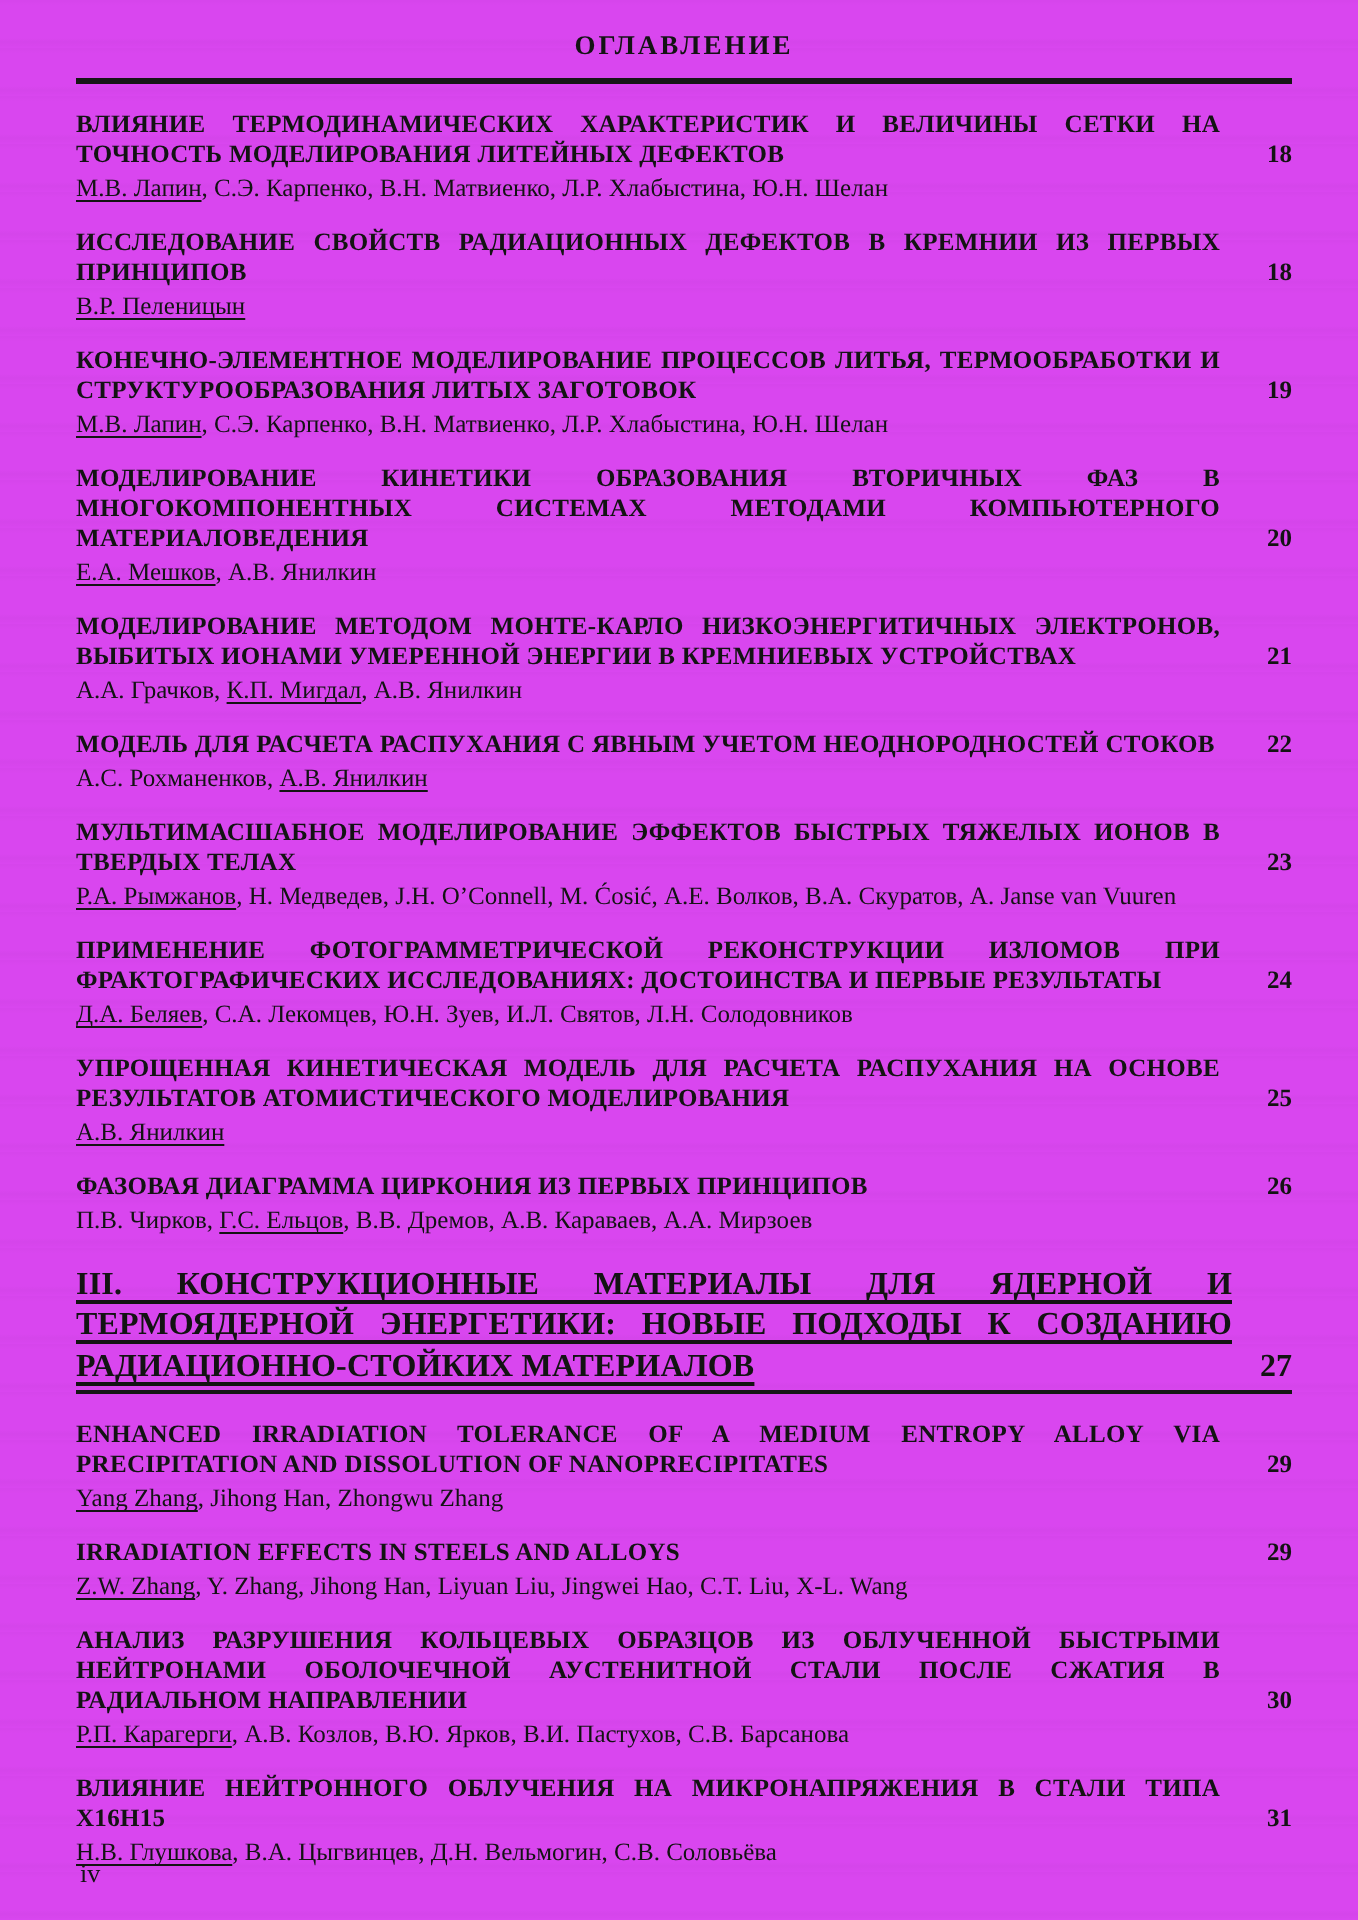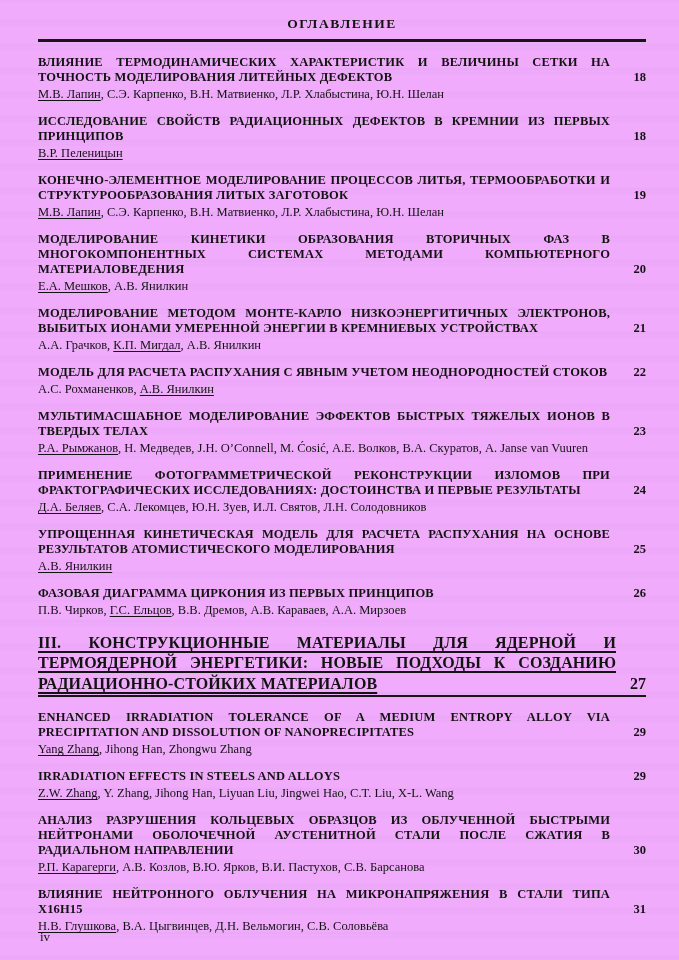--- a/index.html
+++ b/index.html
@@ -6,21 +6,21 @@
   body {
     background: #ffffff;
     font-family: "Liberation Serif", "DejaVu Serif", serif;
   }
   .page {
     position: relative;
     width: 679px;
     height: 960px;
     box-sizing: border-box;
     padding: 14px 33px 0 38px;
-    background: #f0abfc;
+    background: #d946ef;
     color: #131313;
     overflow: hidden;
   }
   
   .page::before {
     content: "";
     position: absolute;
     inset: 0;
     pointer-events: none;
     background: repeating-linear-gradient(

